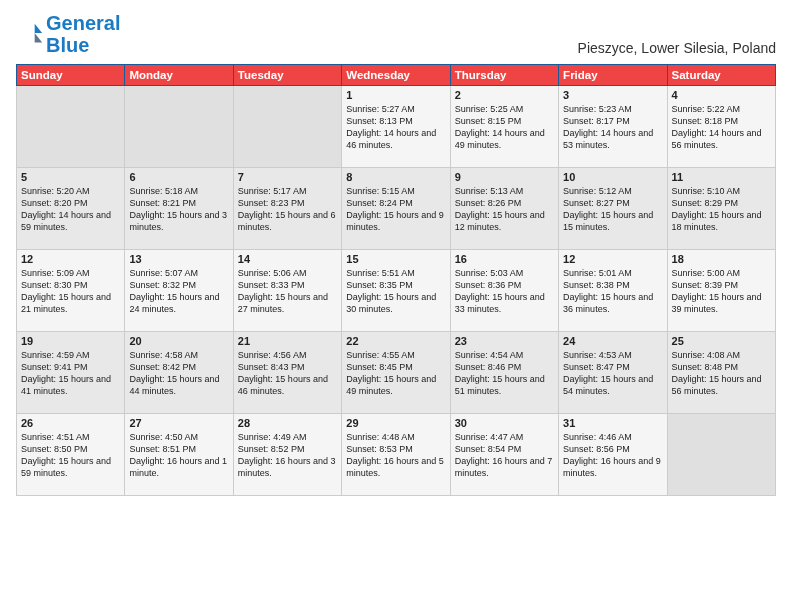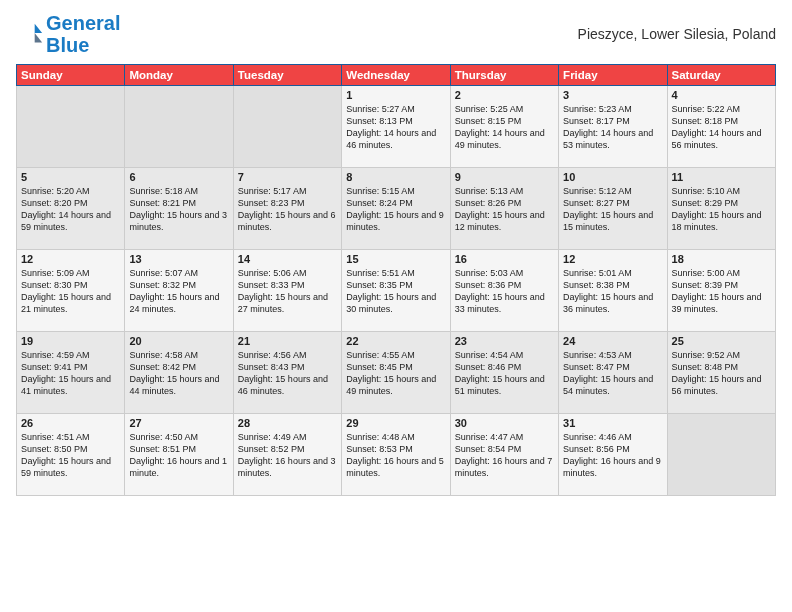--- a/index.html
+++ b/index.html
@@ -10,21 +10,21 @@
       height: 612px;
       overflow: hidden;
     }
     .page {
       width: 792px;
       padding: 12px 16px 8px 16px;
     }
     .header {
       display: flex;
       justify-content: space-between;
-      align-items: center;
+      align-items: flex-end;
       margin-bottom: 8px;
     }
     .logo {
       display: flex;
       align-items: center;
     }
     .logo-text {
       font-size: 20px;
       font-weight: bold;
       color: #1a3a5c;
@@ -326,21 +326,21 @@
             <span class="day-num">24</span>
         <div class="day-info">
           <span>Sunrise: 4:53 AM</span><br>
           <span>Sunset: 8:47 PM</span><br>
           <span>Daylight: 15 hours and 54 minutes.</span>
         </div>
           </td>
           <td>
             <span class="day-num">25</span>
         <div class="day-info">
-          <span>Sunrise: 9:52 AM</span><br>
+          <span>Sunrise: 4:08 AM</span><br>
           <span>Sunset: 8:48 PM</span><br>
           <span>Daylight: 15 hours and 56 minutes.</span>
         </div>
           </td>
         </tr>
         <tr>
           <td>
             <span class="day-num">26</span>
         <div class="day-info">
           <span>Sunrise: 4:51 AM</span><br>

